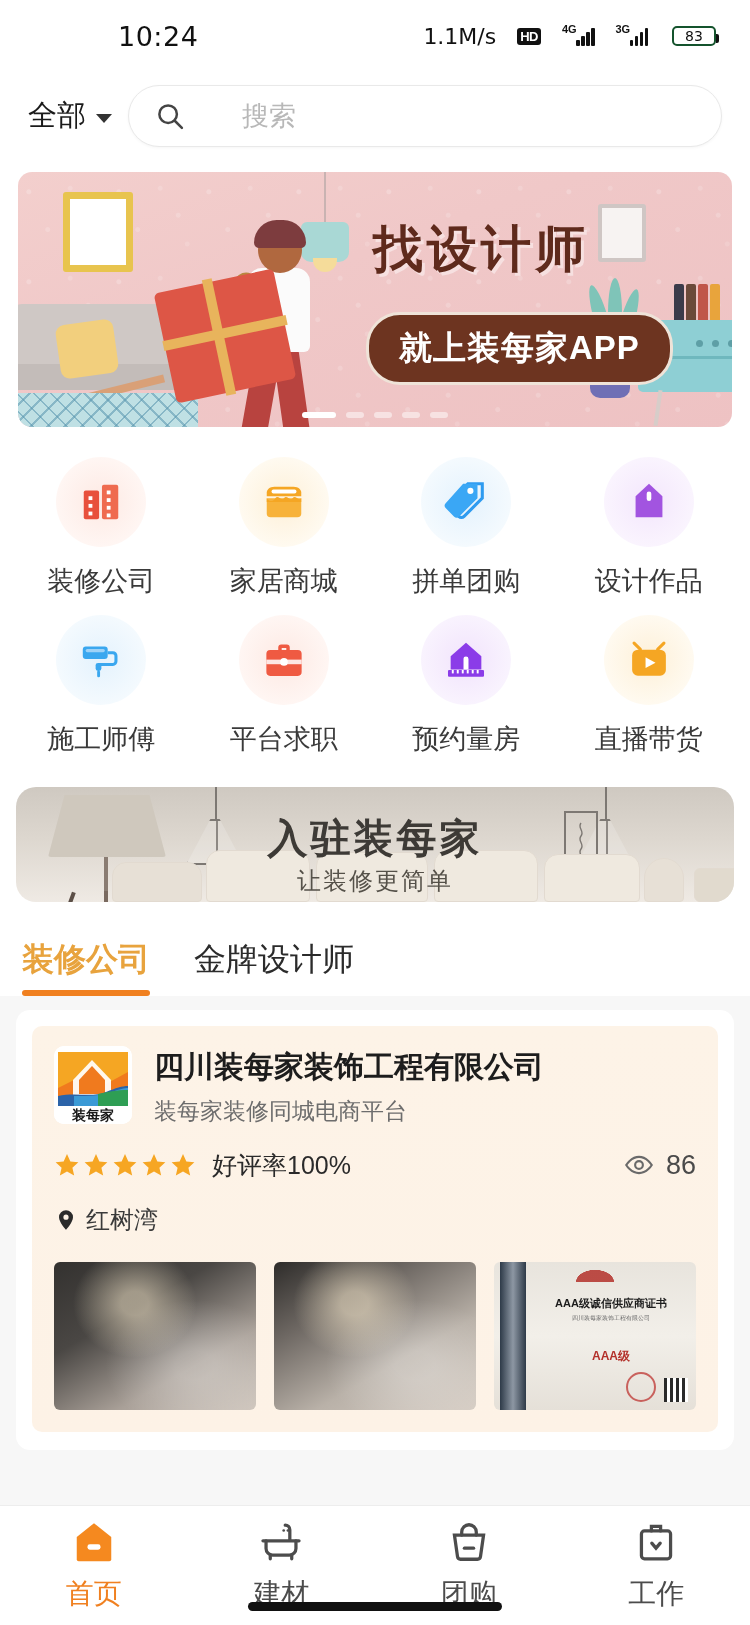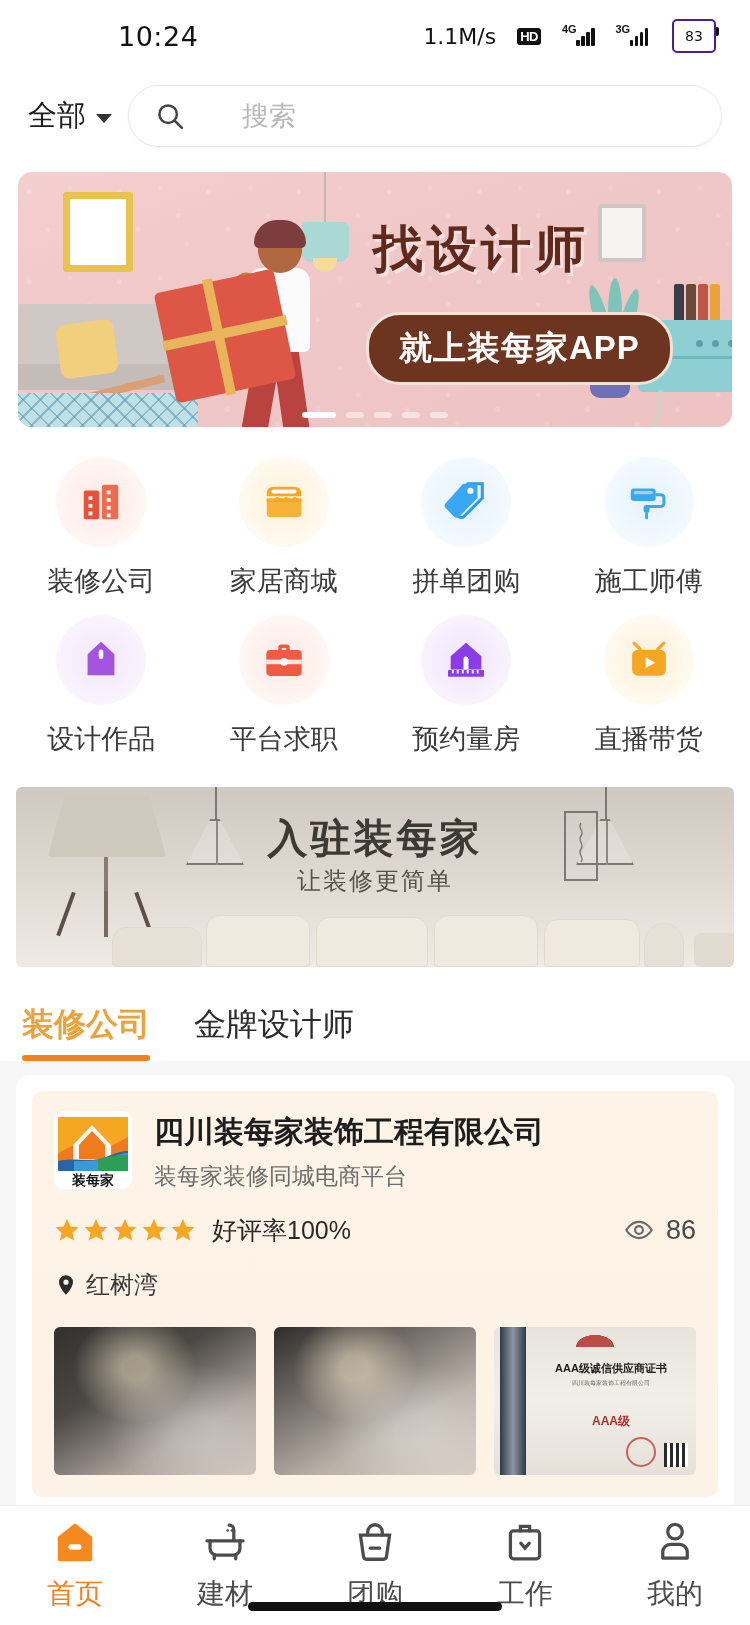--- a/index.html
+++ b/index.html
@@ -21,21 +21,21 @@
     font-size: 27px; color:#111; letter-spacing: .5px; font-family:"DejaVu Sans", sans-serif; }
   .sb-right { margin-left:auto; display:flex; align-items:center; gap:21px; }
   .sb-speed { font-size: 22px; color:#111; font-family:"DejaVu Sans", sans-serif; }
   .hd-badge { background:#111; color:#fff; font-size:13px; font-weight:bold; border-radius:3px;
     padding: 2px 3px; line-height:1; letter-spacing:-0.5px; }
   .sig { display:flex; align-items:flex-end; gap:1.5px; height:20px; position:relative; padding-left:14px;}
   .sig .g { position:absolute; left:0; top:-3px; font-size:11px; color:#111; font-weight:bold;}
   .sig i { display:block; width:3.5px; background:#111; border-radius:1px; }
   .sig i:nth-child(2){height:6px;} .sig i:nth-child(3){height:10px;}
   .sig i:nth-child(4){height:14px;} .sig i:nth-child(5){height:18px;}
-  .batt { width:44px; height:34px; border:2px solid #4c1d95; border-radius:5px; display:flex;
+  .batt { width:44px; height:20px; border:2px solid #14532d; border-radius:5px; display:flex;
     align-items:center; justify-content:center; position:relative; margin-left:3px;}
   .batt:after{ content:""; position:absolute; right:-5px; top:6px; width:3px; height:9px;
     background:#111; border-radius:0 2px 2px 0;}
   .batt span{ font-size:14px; color:#111; font-family:"DejaVu Sans", sans-serif; line-height:1;}
 
   
   .searchbar { height: 88px; flex:0 0 88px; display:flex; align-items:center; padding: 0 28px; gap: 16px; }
   .cat { display:flex; align-items:center; gap:10px; font-size:29px; color:#1a1a1a; white-space:nowrap; }
   .chev { width:0;height:0;border-left:8px solid transparent;border-right:8px solid transparent;
     border-top:9px solid #333; margin-top:4px; }
@@ -94,21 +94,21 @@
   .dots i.on{width:34px;background:#fff;}
 
   
   .grid{padding: 30px 10px 14px 10px; display:grid; grid-template-columns:repeat(4,1fr); row-gap:16px;}
   .cell{display:flex;flex-direction:column;align-items:center;gap:16px;}
   .bubble{width:90px;height:90px;border-radius:50%;display:flex;align-items:center;justify-content:center;}
   .cell-label{font-size:27px;color:#3a3a3a;}
   .ico{width:46px;height:46px;display:block;}
 
   
-  .join{margin:16px 16px 0 16px;height:180px;border-radius:6px;overflow:hidden;position:relative;
+  .join{margin:16px 16px 0 16px;height:115px;border-radius:20px;overflow:hidden;position:relative;
     background:linear-gradient(180deg,#cfc9c1 0%,#ddd7cf 45%,#efeae4 100%);}
   .join .lampshade{position:absolute;left:32px;top:8px;width:118px;height:62px;background:#cfc8bd;border-radius:6px 6px 3px 3px;
     clip-path:polygon(14% 0,86% 0,100% 100%,0 100%);}
   .join .lampstand{position:absolute;left:88px;top:70px;width:4px;height:40px;background:#8a7c72;}
   .join .lamplegA{position:absolute;left:48px;top:104px;width:4px;height:46px;background:#5c4f47;transform:rotate(20deg);}
   .join .lamplegB{position:absolute;left:126px;top:104px;width:4px;height:46px;background:#5c4f47;transform:rotate(-20deg);}
   .join .lamplegC{position:absolute;left:88px;top:104px;width:4px;height:46px;background:#7a6a60;}
   .jp{position:absolute;}
   .jp .cord{position:absolute;left:50%;top:0;width:2px;height:32px;background:#7d7873;}
   .jp .cone{position:absolute;left:0;top:32px;width:58px;height:46px;border:2px solid #7d7873;
@@ -303,40 +303,40 @@
         <svg class="ico" viewBox="0 0 24 24">
           <path d="M13 2.5h7.5V10l-9.5 9.5a2 2 0 0 1-2.8 0L4 15.3a2 2 0 0 1 0-2.8z" fill="none" stroke="#2e9bf0" stroke-width="1.6"></path>
           <path d="M10.5 2.5H18V10l-9.5 9.5a2 2 0 0 1-2.8 0L1.5 15.3a2 2 0 0 1 0-2.8z" fill="#3aa7f5"></path>
           <circle cx="14.3" cy="6.2" r="1.6" fill="#fff"></circle>
         </svg>
       </div>
       <div class="cell-label">拼单团购</div>
     </div>
 
     <div class="cell">
+      <div class="bubble" style="background:radial-gradient(circle,#f3e6fc 0%,#faf4fe 70%,#fff 100%)">
+        <svg class="ico" viewBox="0 0 24 24">
+          <path d="M12 2.5 19 9v11H5V9z" fill="#a254e0"></path>
+          <rect x="10.8" y="6.5" width="2.4" height="5" rx="1.2" fill="#fff"></rect>
+        </svg>
+      </div>
+      <div class="cell-label">设计作品</div>
+    </div>
+
+    <div class="cell">
       <div class="bubble" style="background:radial-gradient(circle,#e4f2fd 0%,#f4fafe 70%,#fff 100%)">
         <svg class="ico" viewBox="0 0 24 24">
           <rect x="2.5" y="5" width="13" height="6.5" rx="1.6" fill="#3aa7ef"></rect>
           <rect x="4" y="6.3" width="10" height="1.6" rx=".8" fill="#9ed2f7"></rect>
           <path d="M15.5 8.2h2.7a1.6 1.6 0 0 1 1.6 1.6v2.9a1.6 1.6 0 0 1-1.6 1.6h-7.6" fill="none" stroke="#3aa7ef" stroke-width="1.6"></path>
           <rect x="9.2" y="13.5" width="3" height="4.2" rx="1.3" fill="#3aa7ef"></rect>
           <rect x="10" y="17.5" width="1.5" height="3.5" rx=".7" fill="#3aa7ef"></rect>
         </svg>
       </div>
       <div class="cell-label">施工师傅</div>
-    </div>
-
-    <div class="cell">
-      <div class="bubble" style="background:radial-gradient(circle,#f3e6fc 0%,#faf4fe 70%,#fff 100%)">
-        <svg class="ico" viewBox="0 0 24 24">
-          <path d="M12 2.5 19 9v11H5V9z" fill="#a254e0"></path>
-          <rect x="10.8" y="6.5" width="2.4" height="5" rx="1.2" fill="#fff"></rect>
-        </svg>
-      </div>
-      <div class="cell-label">设计作品</div>
     </div>
 
     <div class="cell">
       <div class="bubble" style="background:radial-gradient(circle,#fde9e3 0%,#fff6f3 70%,#fff 100%)">
         <svg class="ico" viewBox="0 0 24 24">
           <path d="M9 5.5a1.6 1.6 0 0 1 1.6-1.6h2.8A1.6 1.6 0 0 1 15 5.5v1.3h-1.8v-1H10.8v1H9z" fill="#ef5a42"></path>
           <rect x="2.8" y="6.8" width="18.4" height="13.5" rx="2" fill="#ef5a42"></rect>
           <rect x="2.8" y="11.8" width="18.4" height="2.4" fill="#fff" opacity=".85"></rect>
           <circle cx="12" cy="13" r="2" fill="#fff"></circle>
         </svg>
@@ -517,23 +517,16 @@
       <span class="nlabel">团购</span>
     </div>
     <div class="nav">
       <svg class="navico" viewBox="0 0 24 24" fill="none" stroke="#4c4c4c" stroke-width="1.7" stroke-linecap="round">
         <rect x="4.4" y="6.2" width="15.2" height="14.6" rx="1.6"></rect>
         <path d="M9.6 6.2V3.8h4.8v2.4"></path>
         <path d="M9.8 12.6 12 15.2l2.2-2.6"></path>
       </svg>
       <span class="nlabel">工作</span>
     </div>
-    <div class="nav">
-      <svg class="navico" viewBox="0 0 24 24" fill="none" stroke="#4c4c4c" stroke-width="1.7">
-        <circle cx="12" cy="6.6" r="3.8"></circle>
-        <path d="M5.6 20.4v-3.2a4 4 0 0 1 4-4h4.8a4 4 0 0 1 4 4v3.2z" stroke-linejoin="round"></path>
-      </svg>
-      <span class="nlabel">我的</span>
-    </div>
   </div>
 
   <div class="homebar"></div>
 </div>
 
 </body></html>

